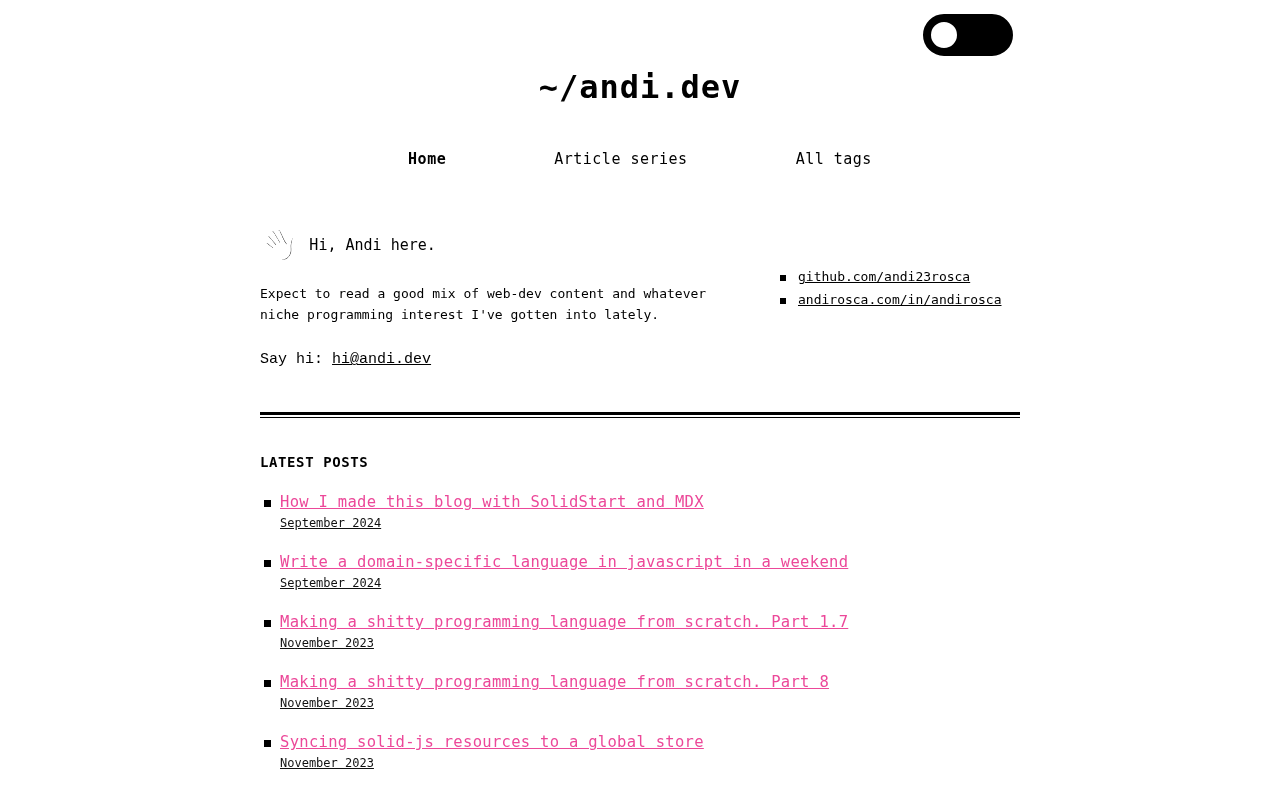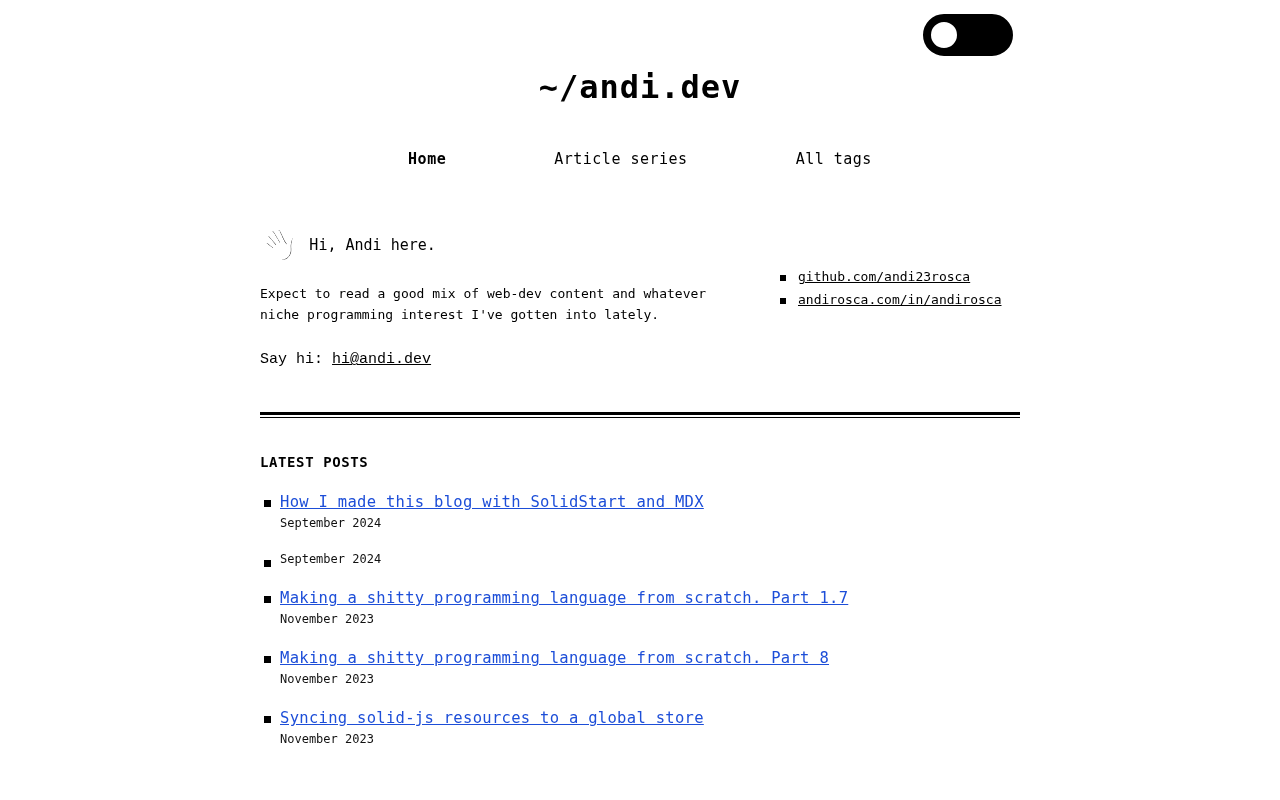--- a/index.html
+++ b/index.html
@@ -175,29 +175,30 @@
     content: "";
     position: absolute;
     left: 4px;
     top: 8px;
     width: 7px;
     height: 7px;
     background: #000000;
   }
   .post-title {
     font-size: 15.5px;
-    color: #1d4ed8;
+    color: #ec4899;
     text-decoration: underline;
     letter-spacing: 0.3px;
     display: inline-block;
   }
   .post-date {
     margin-top: 5px;
     font-size: 12px;
     color: #111111;
+    text-decoration: underline;
   }
 </style>
 </head>
 <body>
 
 <div class="theme-toggle">
   <div class="knob"></div>
 </div>
 
 <div class="page">
@@ -233,20 +234,21 @@
   <hr class="divider">
 
   <h2 class="section-title">LATEST POSTS</h2>
 
   <ul class="post-list">
     <li>
       <a href="#" class="post-title">How I made this blog with SolidStart and MDX</a>
       <div class="post-date">September 2024</div>
     </li>
     <li>
+      <a href="#" class="post-title">Write a domain-specific language in javascript in a weekend</a>
       <div class="post-date">September 2024</div>
     </li>
     <li>
       <a href="#" class="post-title">Making a shitty programming language from scratch. Part 1.7</a>
       <div class="post-date">November 2023</div>
     </li>
     <li>
       <a href="#" class="post-title">Making a shitty programming language from scratch. Part 8</a>
       <div class="post-date">November 2023</div>
     </li>

